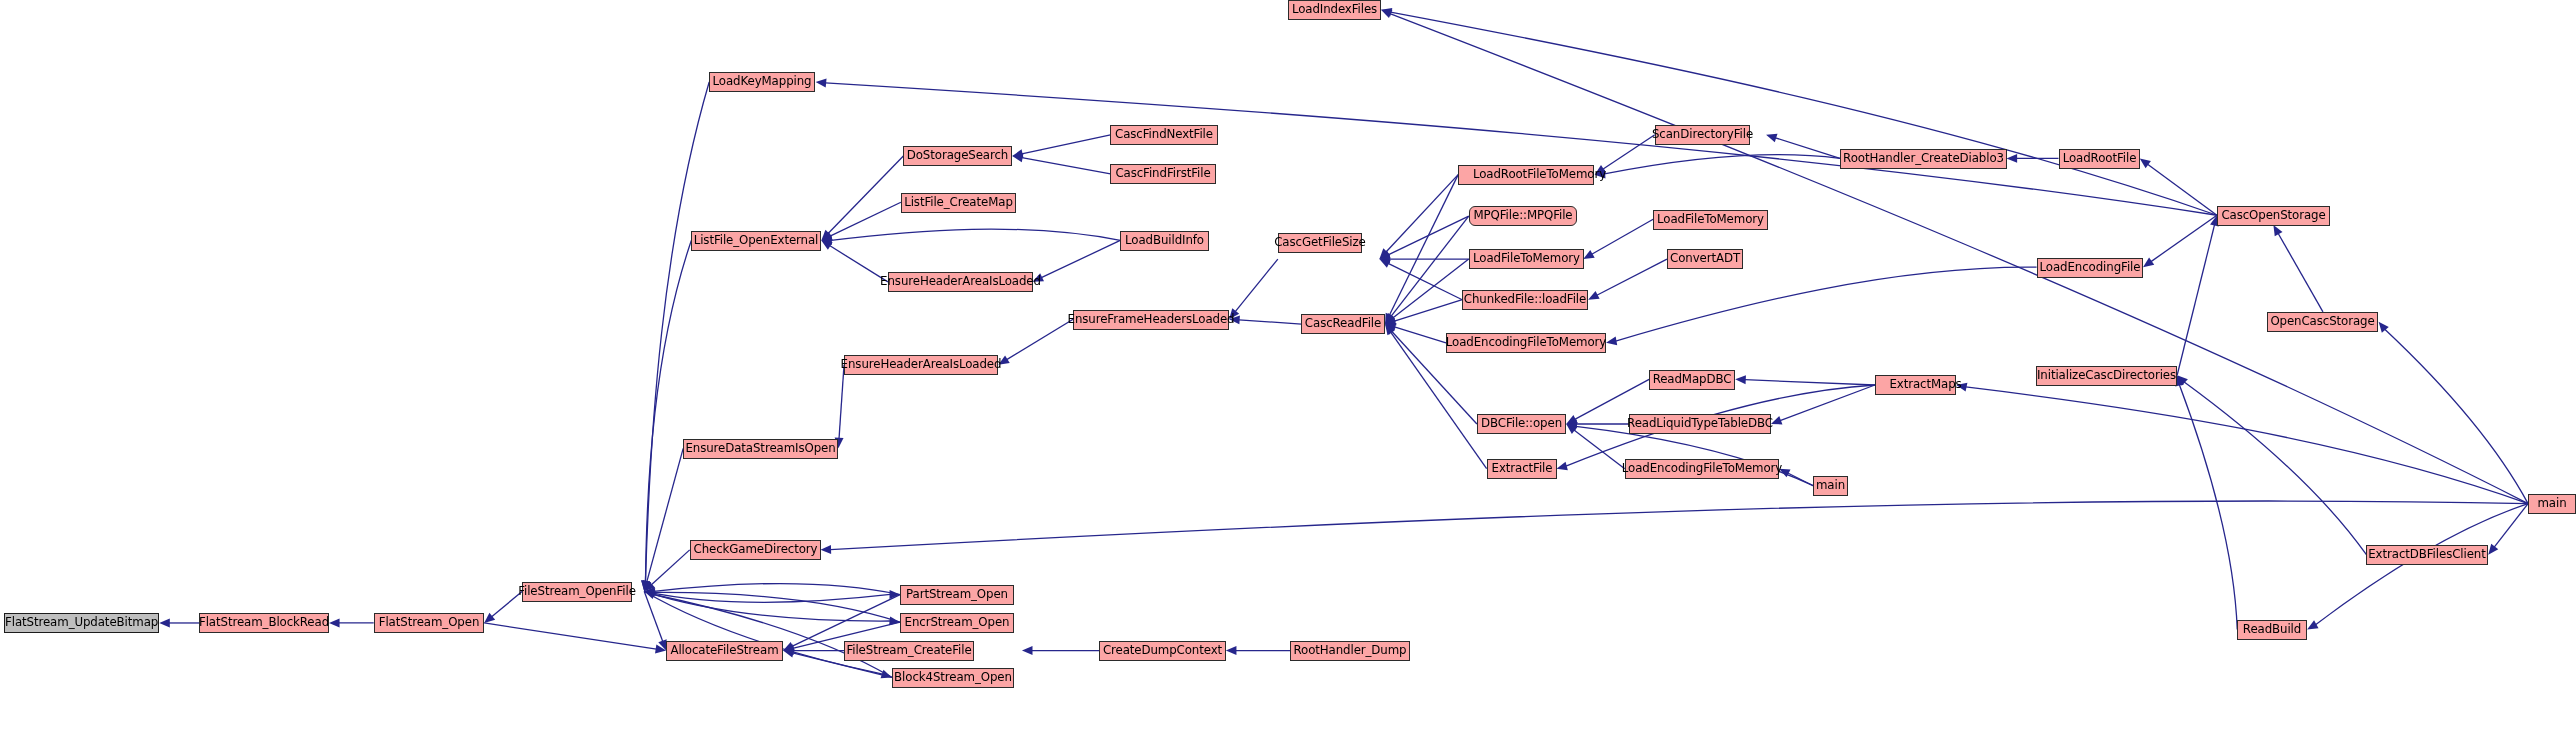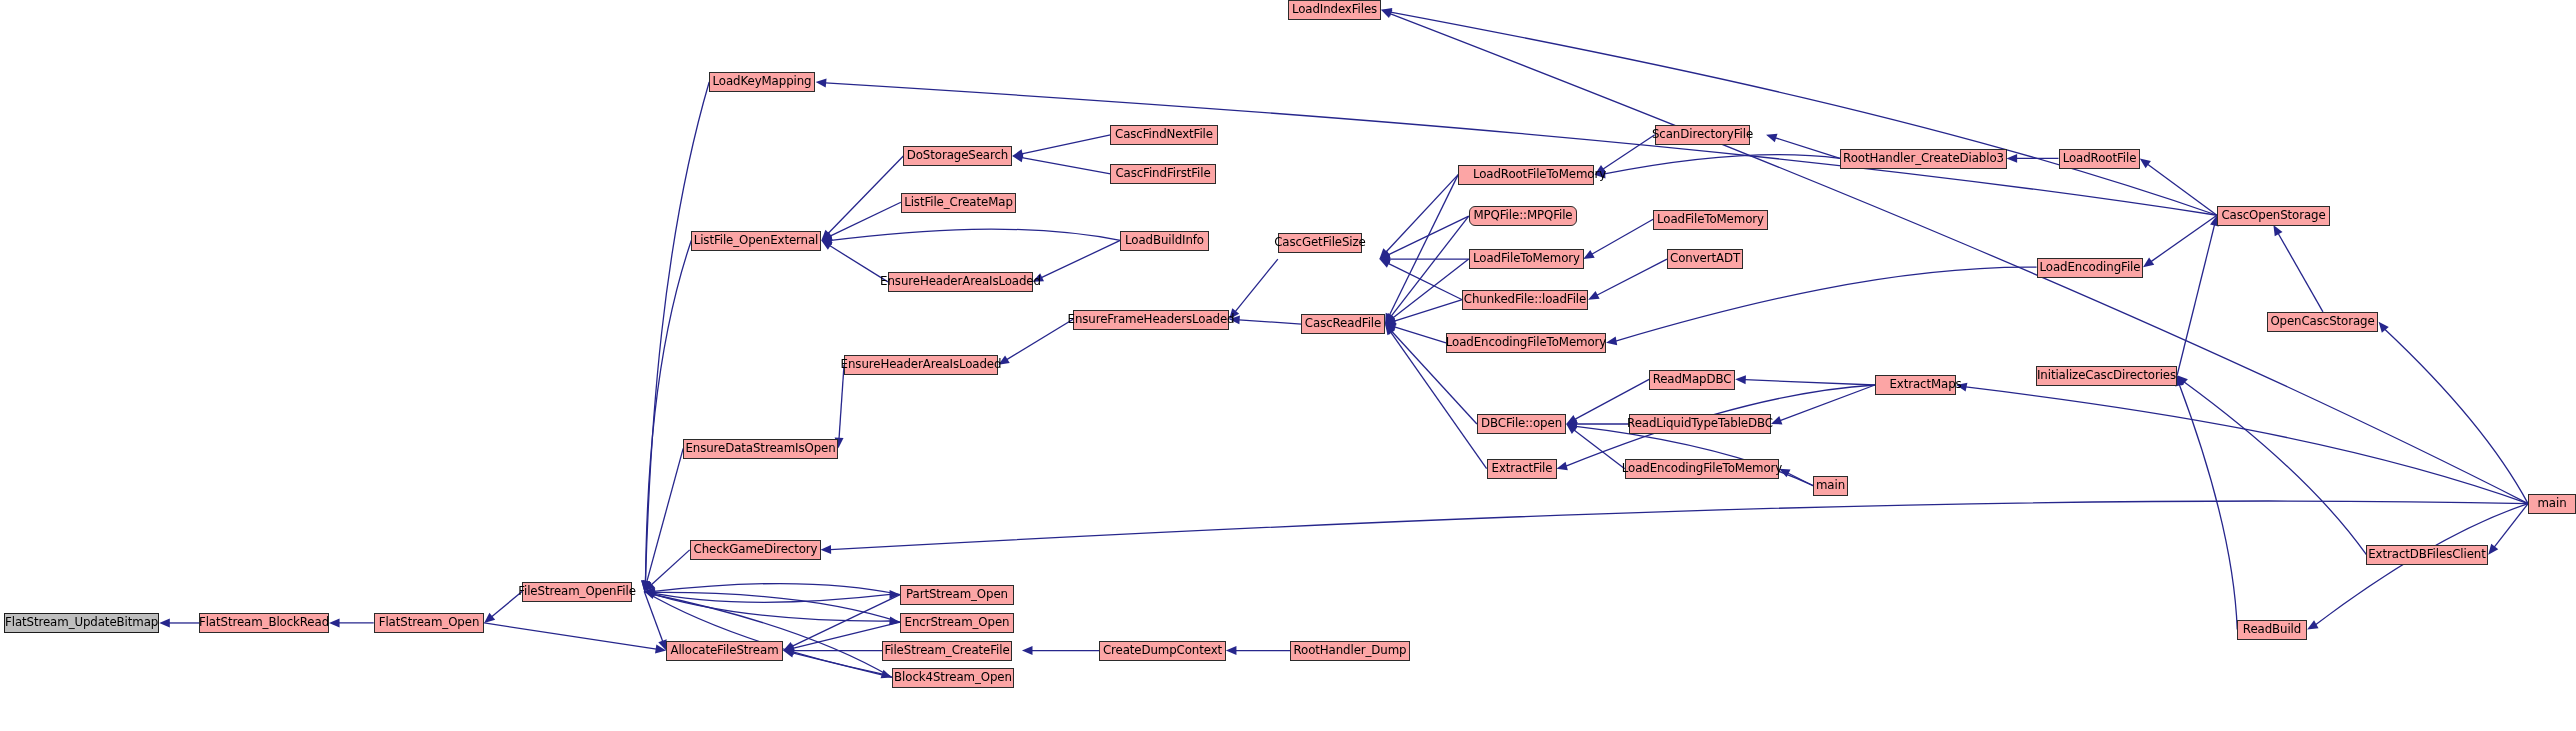--- a/index.html
+++ b/index.html
@@ -225,21 +225,21 @@
       </div>
       <div class="node-box" style="left: 900px; top: 585px; width: 114px;">
         <span class="node-label">PartStream_Open</span>
       </div>
       <div class="node-box" style="left: 900px; top: 613px; width: 114px;">
         <span class="node-label">EncrStream_Open</span>
       </div>
       <div class="node-box" style="left: 666px; top: 641px; width: 117px;">
         <span class="node-label">AllocateFileStream</span>
       </div>
-      <div class="node-box" style="left: 882px; top: 641px; width: 130px;">
+      <div class="node-box" style="left: 844px; top: 641px; width: 130px;">
         <span class="node-label">FileStream_CreateFile</span>
       </div>
       <div class="node-box" style="left: 1099px; top: 641px; width: 127px;">
         <span class="node-label">CreateDumpContext</span>
       </div>
       <div class="node-box" style="left: 1290px; top: 641px; width: 120px;">
         <span class="node-label">RootHandler_Dump</span>
       </div>
       <div class="node-box" style="left: 892px; top: 668px; width: 122px;">
         <span class="node-label">Block4Stream_Open</span>

